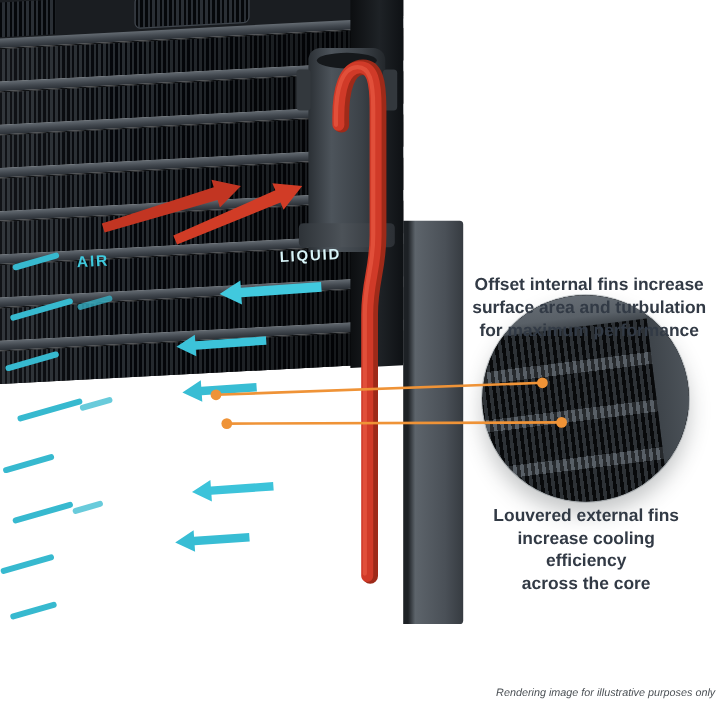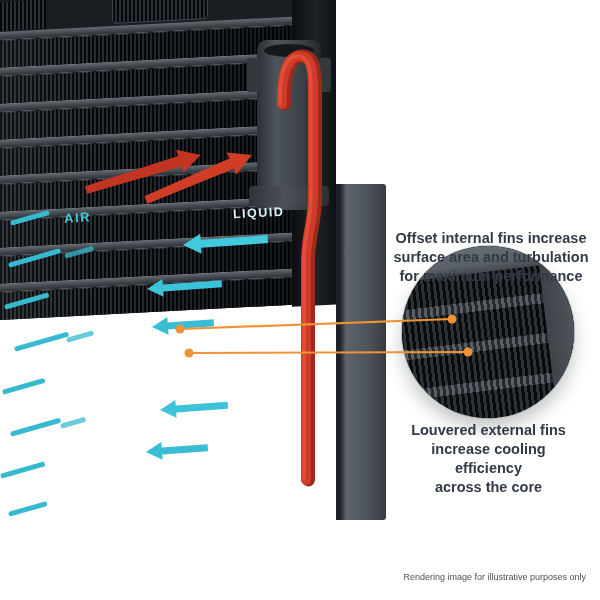--- a/index.html
+++ b/index.html
@@ -99,22 +99,22 @@
   .lbl { position:absolute; z-index:7; font-weight:bold; transform:rotate(-3deg); letter-spacing:1.5px; }
   .lbl-air    { left:64px;  top:210px; font-size:13px; color:#3fc9dd; }
   .lbl-liquid { left:233px; top:206px; font-size:12.5px; color:#d8f4f8; }
   .note {
     position:absolute; z-index:6; font-weight:bold; font-size:14.5px; line-height:1.32;
     color:#323a45; text-align:center; white-space:pre-line;
   }
   .note-offset   { left:386px; top:193px; width:210px;margin-top:36px; }
   .note-louvered { left:396px; top:421px; width:185px;text-align:center; }
   .footer {
-    position:absolute; z-index:7; right:14px; top:572px;
-    font-size:9px; color:#4b5055;
+    position:absolute; z-index:7; right:4px; top:572px;
+    font-size:9px; color:#4b5055;font-style:italic;
   }
   .z3{z-index:3;} .z4{z-index:4;} .z6{z-index:6;}
 </style>
 </head>
 <body>
 
 <div class="stage">
 
   <div class="core">
     <div class="hdr">

